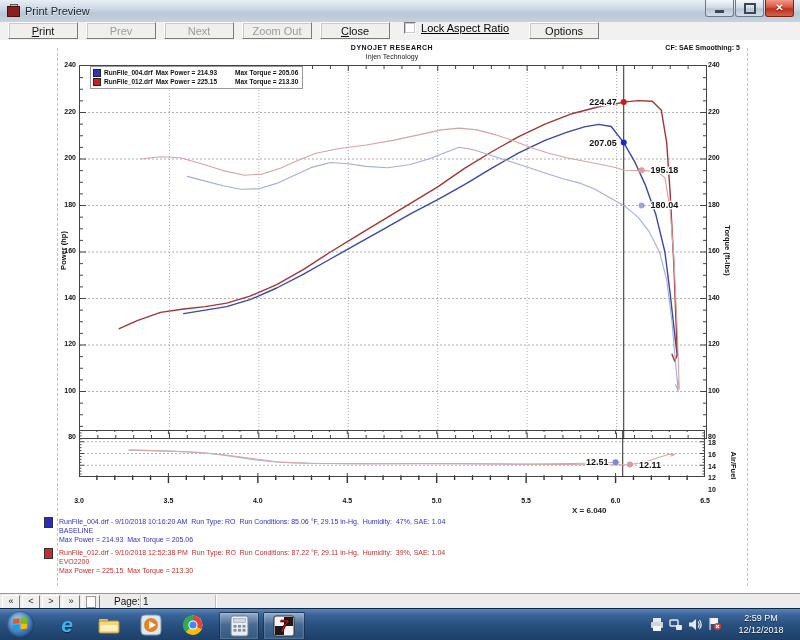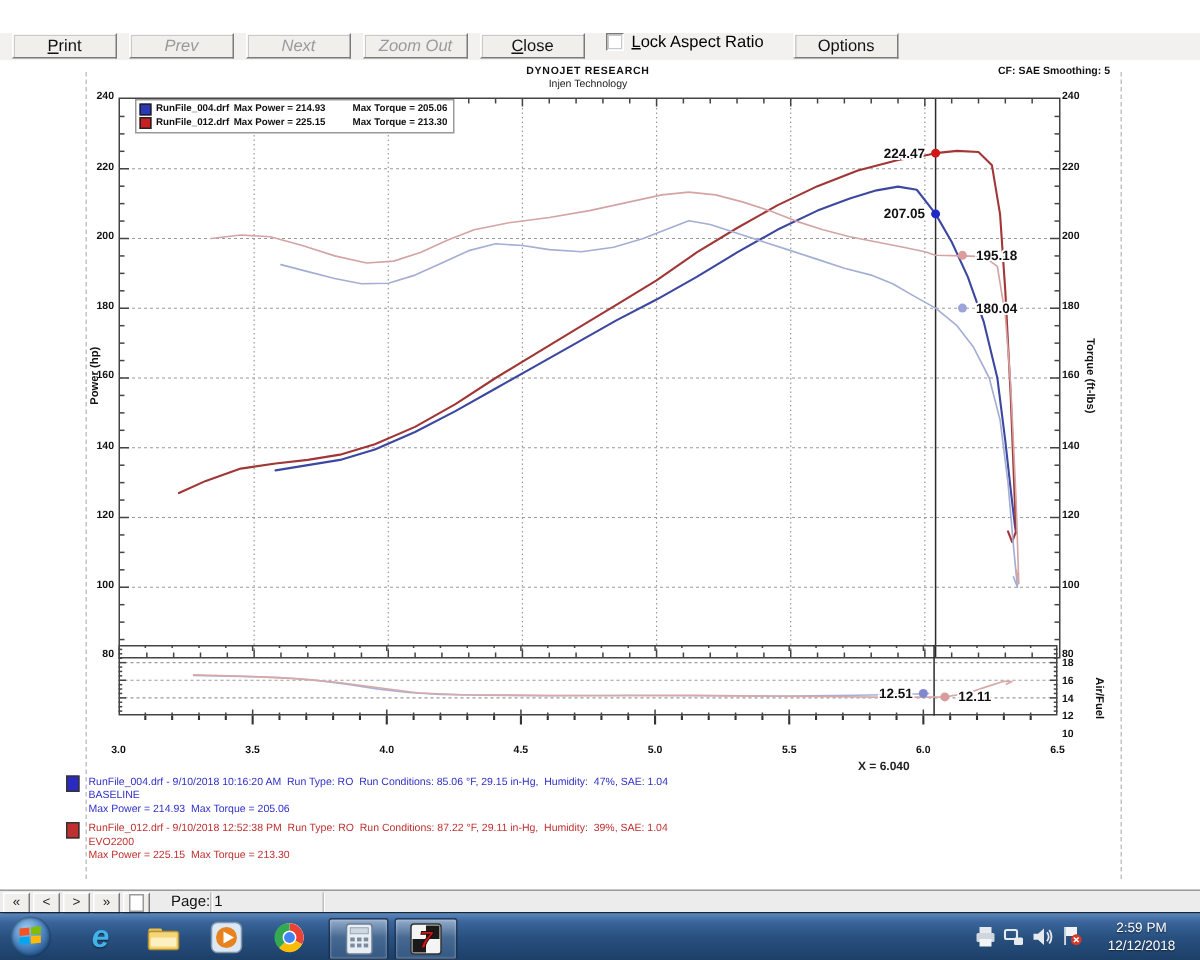--- a/index.html
+++ b/index.html
@@ -21,23 +21,23 @@
   .wb .glyph-min{width:9px;height:3px;background:#3a4654;margin-top:6px;}
   .wb .glyph-max{width:8px;height:7px;border:2px solid #3a4654;background:transparent;}
   .wb .glyph-x{color:#fff;font-size:10px;font-weight:bold;line-height:10px;text-shadow:0 1px 1px #60150a;}
 
   
   .toolbar{position:absolute;left:0;top:22px;width:800px;height:18px;background:#f2f1ef;border-bottom:1px solid #b8b8b8;
     display:flex;align-items:flex-start;font-size:11px;}
   .tbtn{height:15px;min-width:56px;margin-left:8px;display:flex;align-items:center;justify-content:center;
     background:#f0efec;border:1px solid;border-color:#fff #7a7a7a #7a7a7a #fff;box-shadow:1px 1px 0 #c9c9c9 inset;
     color:#111;padding:0 6px;}
-  .tbtn.disabled{color:#9a9a9a;font-style:italic;}
+  .tbtn.disabled{color:#9a9a9a;}
   .tbtn .u{text-decoration:underline;}
-  .cbx-wrap{display:flex;align-items:center;margin-left:14px;}
+  .cbx-wrap{display:flex;align-items:center;margin-left:14px;text-decoration:underline;}
   .cbx{width:10px;height:10px;background:#fff;border:1px solid;border-color:#7a7a7a #fff #fff #7a7a7a;box-shadow:0 0 0 1px #c9c9c9 inset;margin-right:5px;}
   .cbx-label .u{text-decoration:underline;}
 
   
   .preview{position:absolute;left:0;top:40px;width:800px;height:553px;background:#fff;}
   .hdr1{position:absolute;left:0;top:4px;width:784px;text-align:center;font-size:7px;font-weight:bold;letter-spacing:.5px;color:#111;}
   .hdr2{position:absolute;left:0;top:13px;width:784px;text-align:center;font-size:7px;color:#222;}
   .hdr-right{position:absolute;right:60px;top:4px;font-size:7px;font-weight:bold;color:#111;}
   .margin-guide{position:absolute;top:8px;height:538px;width:0;border-left:1px dashed #c2c2c2;}
 
@@ -91,20 +91,38 @@
   .ie-e{font-size:21px;font-weight:bold;font-style:italic;color:#41b2ea;text-shadow:0 1px 1px #123;line-height:20px;}
   .tray{position:absolute;right:78px;top:8px;display:flex;align-items:center;}
   .tray svg{margin-left:5px;}
   .clock{position:absolute;right:4px;top:3px;width:70px;text-align:center;color:#fff;font-size:9px;line-height:12px;text-shadow:0 1px 1px #123;}
 </style>
 </head>
 <body>
 
 <div class="screen">
 
+  <div class="titlebar">
+    <div class="app-icon">
+        <div class="b2"></div>
+        <div class="b1"></div>
+      </div>
+    <span class="title-text">Print Preview</span>
+    <div class="winbtns">
+      <div class="wb">
+          <div class="glyph-min"></div>
+        </div>
+      <div class="wb">
+          <div class="glyph-max"></div>
+        </div>
+      <div class="wb wb-close">
+          <span class="glyph-x">✕</span>
+        </div>
+    </div>
+  </div>
 
   <div class="toolbar">
     <div class="tbtn">
         <span><span class="u">P</span><span>rint</span></span>
       </div>
     <div class="tbtn disabled">
         <span><span class="u"></span><span>Prev</span></span>
       </div>
     <div class="tbtn disabled">
         <span><span class="u"></span><span>Next</span></span>

